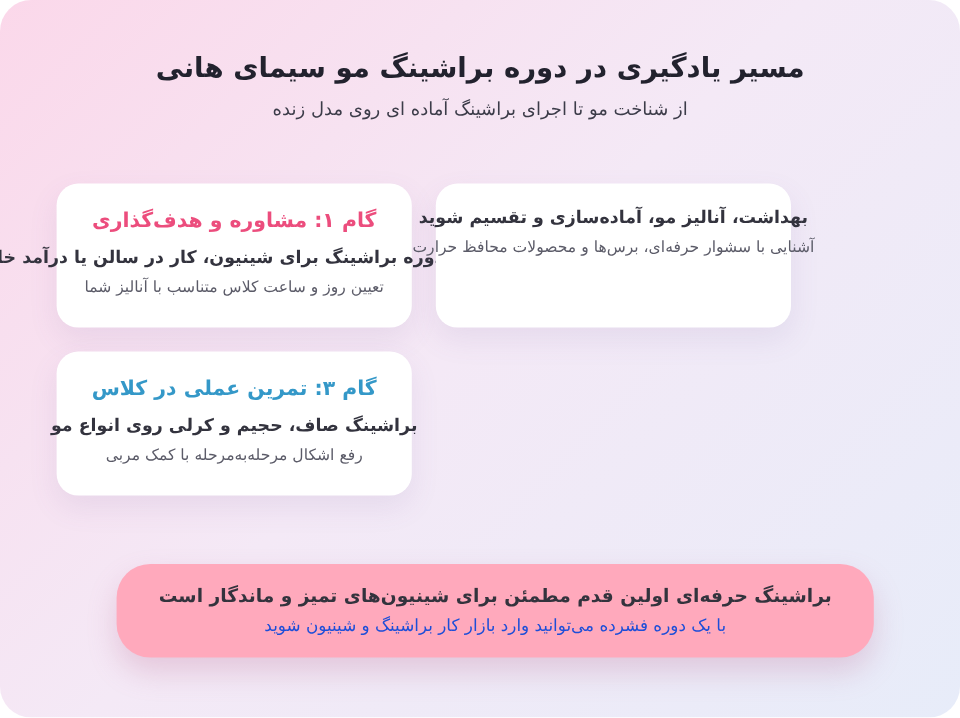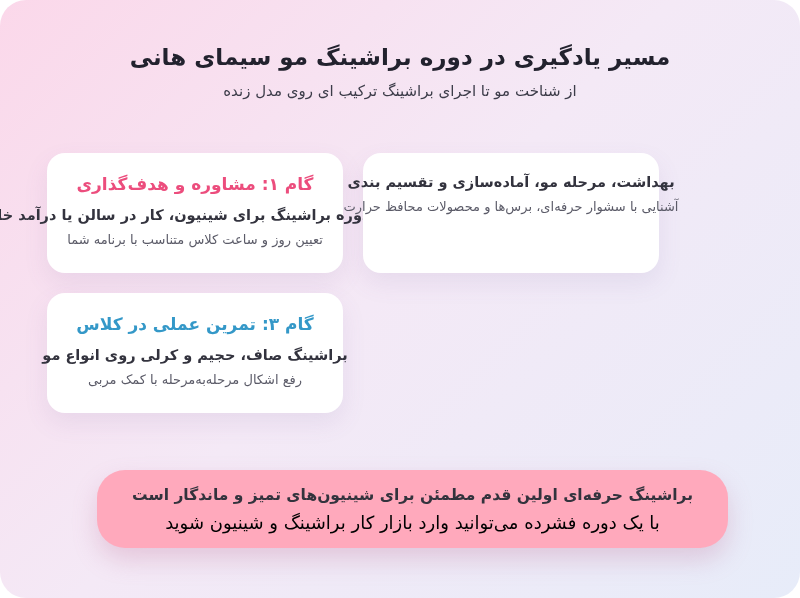--- a/index.html
+++ b/index.html
@@ -88,45 +88,45 @@
     text-align: center;
   }
   .banner-line1 {
     font-size: 15.5px;
     font-weight: bold;
     color: #33333d;
     white-space: nowrap;
   }
   .banner-line2 {
     margin-top: 8px;
-    font-size: 18px;
-    color: #000000;
+    font-size: 14px;
+    color: #1d4ed8;
     white-space: nowrap;
   }
 </style>
 </head>
 <body>
 
 <div class="stage">
 
   <div class="header">
     <div class="page-title">مسیر یادگیری در دوره براشینگ مو سیمای هانی</div>
-    <div class="page-subtitle">از شناخت مو تا اجرای براشینگ ترکیب ای روی مدل زنده</div>
+    <div class="page-subtitle">از شناخت مو تا اجرای براشینگ آماده ای روی مدل زنده</div>
   </div>
 
   <div class="cards">
 
     <div class="card">
       <div class="card-title" style="color: rgb(236, 77, 125);">گام ۱: مشاوره و هدف‌گذاری</div>
       <div class="card-line1">انتخاب دوره براشینگ برای شینیون، کار در سالن یا درآمد خانگی</div>
-      <div class="card-line2">تعیین روز و ساعت کلاس متناسب با برنامه شما</div>
+      <div class="card-line2">تعیین روز و ساعت کلاس متناسب با آنالیز شما</div>
     </div>
 
     <div class="card">
-      <div class="card-line1">بهداشت، مرحله مو، آماده‌سازی و تقسیم بندی</div>
+      <div class="card-line1">بهداشت، آنالیز مو، آماده‌سازی و تقسیم شوید</div>
       <div class="card-line2">آشنایی با سشوار حرفه‌ای، برس‌ها و محصولات محافظ حرارت</div>
     </div>
 
     <div class="card">
       <div class="card-title" style="color: rgb(52, 152, 200);">گام ۳: تمرین عملی در کلاس</div>
       <div class="card-line1">براشینگ صاف، حجیم و کرلی روی انواع مو</div>
       <div class="card-line2">رفع اشکال مرحله‌به‌مرحله با کمک مربی</div>
     </div>
 
 

